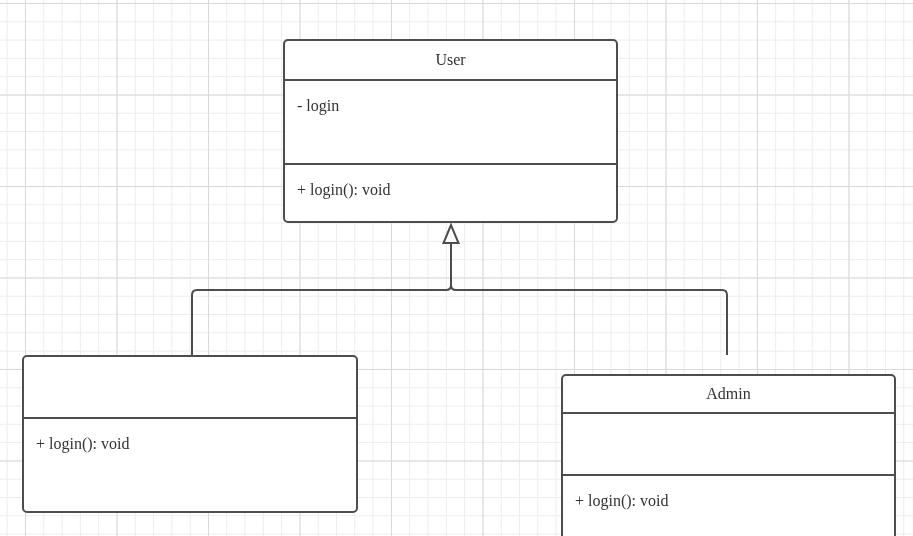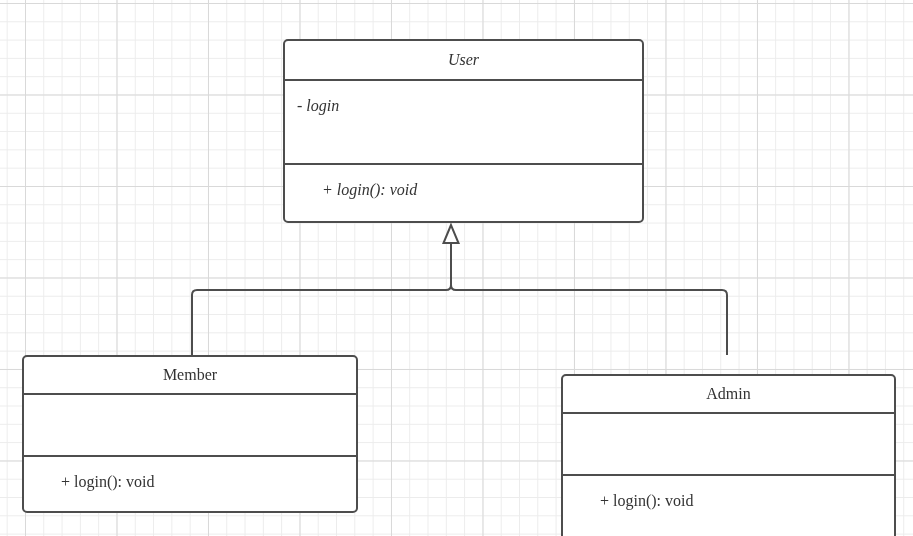--- a/index.html
+++ b/index.html
@@ -50,23 +50,22 @@
     box-sizing: border-box;
     border-bottom: 2px solid #4d4d4d;
     flex: 0 0 auto;
     padding: 12px 12px 0 12px;
     line-height: 25px;
   }
   .uml-methods {
     flex: 1 1 auto;
     padding: 12px 12px 0 12px;
     line-height: 25px;
-    margin-left: 25px;
   }
-  .cls-user    { left: 283px; top: 39px;  width: 361px; height: 184px; font-style: italic; }
+  .cls-user    { left: 283px; top: 39px;  width: 335px; height: 184px; }
   .cls-user    .uml-title { height: 40px; }
   .cls-user    .uml-attrs { height: 84px; }
   .cls-member  { left: 22px;  top: 355px; width: 336px; height: 158px; }
   .cls-member  .uml-title { height: 38px; }
   .cls-member  .uml-attrs { height: 62px; }
   .cls-admin   { left: 561px; top: 374px; width: 335px; height: 186px; }
   .cls-admin   .uml-title { height: 38px; }
   .cls-admin   .uml-attrs { height: 62px; }
 </style>
 </head>
@@ -88,23 +87,20 @@
     </div>
     <div class="uml-attrs">
       <div>- login</div>
     </div>
     <div class="uml-methods">
       <div>+ login(): void</div>
     </div>
   </div>
 
   <div class="uml-class cls-member">
-    <div class="uml-title">
-      <span>Member</span>
-    </div>
     <div class="uml-attrs"></div>
     <div class="uml-methods">
       <div>+ login(): void</div>
     </div>
   </div>
 
   <div class="uml-class cls-admin">
     <div class="uml-title">
       <span>Admin</span>
     </div>

